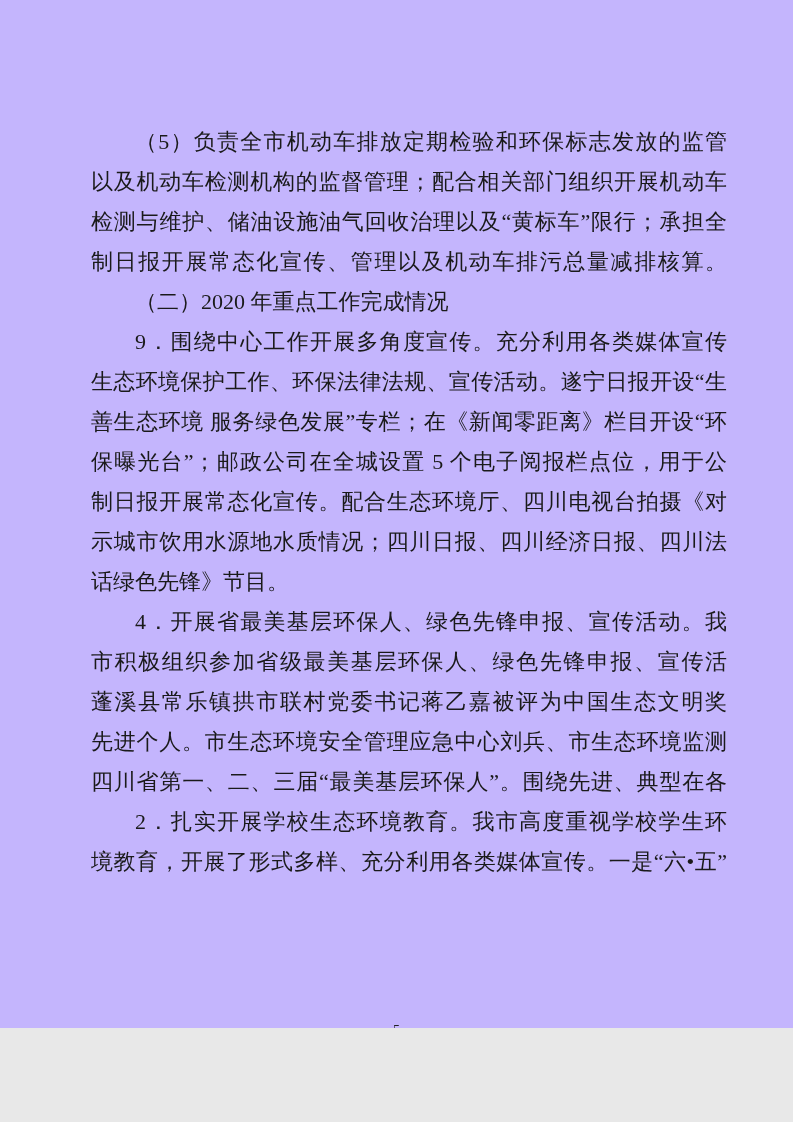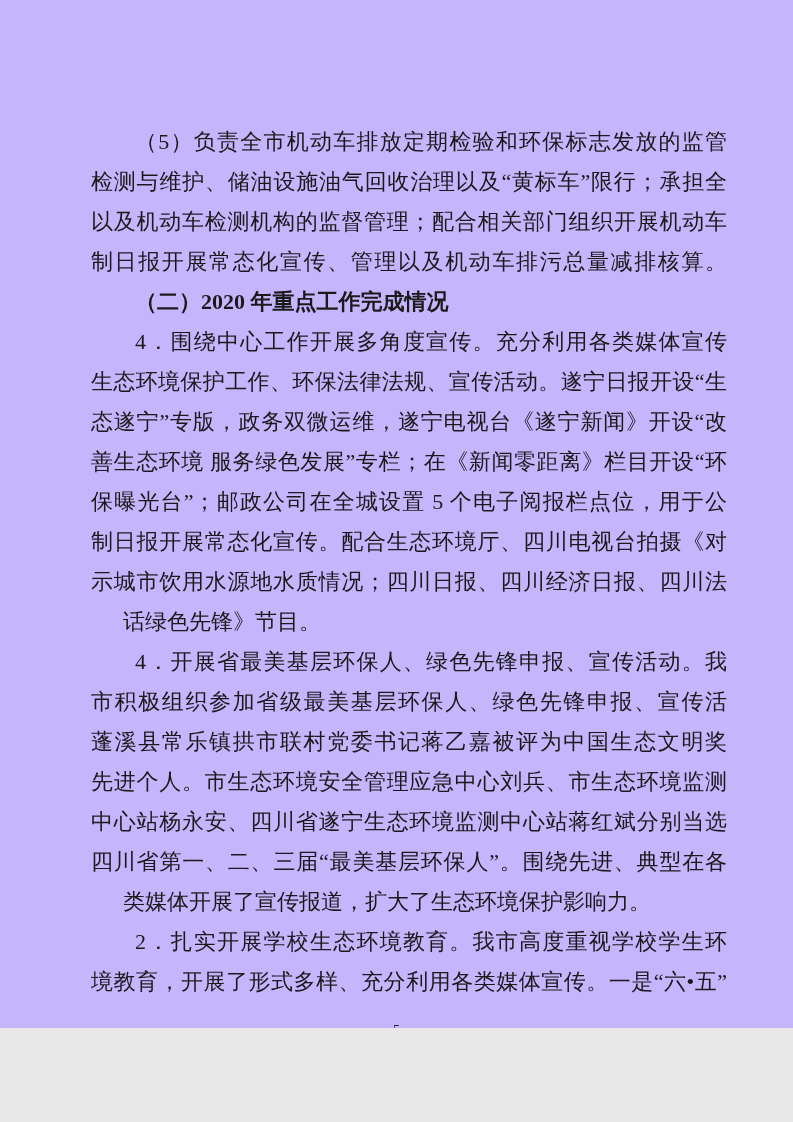--- a/index.html
+++ b/index.html
@@ -30,24 +30,23 @@
     text-align: justify;
     text-align-last: justify;
     overflow: hidden;
   }
   .line.indent {
     text-indent: 44px;
   }
   .line.endline {
     text-align: left;
     text-align-last: left;
-    margin-left: 32px;
   }
   .line.heading {
-    font-weight: bold;
+    font-weight: normal;
     text-align: left;
     text-align-last: left;
   }
   .page-num {
     position: absolute;
     top: 1022px;
     left: 0;
     width: 100%;
     text-align: center;
     font-size: 14px;
@@ -56,48 +55,45 @@
   }
 </style>
 </head>
 <body>
 
 <div class="page">
   <div class="text-block">
 
     <div class="para">
       <div class="line indent">（5）负责全市机动车排放定期检验和环保标志发放的监管</div>
+      <div class="line">以及机动车检测机构的监督管理；配合相关部门组织开展机动车</div>
       <div class="line">检测与维护、储油设施油气回收治理以及“黄标车”限行；承担全</div>
-      <div class="line">以及机动车检测机构的监督管理；配合相关部门组织开展机动车</div>
       <div class="line">制日报开展常态化宣传、管理以及机动车排污总量减排核算。</div>
     </div>
 
     <div class="para">
       <div class="line heading indent">（二）2020 年重点工作完成情况</div>
     </div>
 
     <div class="para">
-      <div class="line indent">4．围绕中心工作开展多角度宣传。充分利用各类媒体宣传</div>
+      <div class="line indent">9．围绕中心工作开展多角度宣传。充分利用各类媒体宣传</div>
       <div class="line">生态环境保护工作、环保法律法规、宣传活动。遂宁日报开设“生</div>
-      <div class="line">态遂宁”专版，政务双微运维，遂宁电视台《遂宁新闻》开设“改</div>
       <div class="line">善生态环境 服务绿色发展”专栏；在《新闻零距离》栏目开设“环</div>
       <div class="line">保曝光台”；邮政公司在全城设置 5 个电子阅报栏点位，用于公</div>
       <div class="line">制日报开展常态化宣传。配合生态环境厅、四川电视台拍摄《对</div>
       <div class="line">示城市饮用水源地水质情况；四川日报、四川经济日报、四川法</div>
       <div class="line endline">话绿色先锋》节目。</div>
     </div>
 
     <div class="para">
       <div class="line indent">4．开展省最美基层环保人、绿色先锋申报、宣传活动。我</div>
       <div class="line">市积极组织参加省级最美基层环保人、绿色先锋申报、宣传活动。</div>
       <div class="line">蓬溪县常乐镇拱市联村党委书记蒋乙嘉被评为中国生态文明奖</div>
       <div class="line">先进个人。市生态环境安全管理应急中心刘兵、市生态环境监测</div>
-      <div class="line">中心站杨永安、四川省遂宁生态环境监测中心站蒋红斌分别当选</div>
       <div class="line">四川省第一、二、三届“最美基层环保人”。围绕先进、典型在各</div>
-      <div class="line endline">类媒体开展了宣传报道，扩大了生态环境保护影响力。</div>
     </div>
 
     <div class="para">
       <div class="line indent">2．扎实开展学校生态环境教育。我市高度重视学校学生环</div>
       <div class="line">境教育，开展了形式多样、充分利用各类媒体宣传。一是“六•五”</div>
     </div>
 
   </div>
 
   <div class="page-num">5</div>

